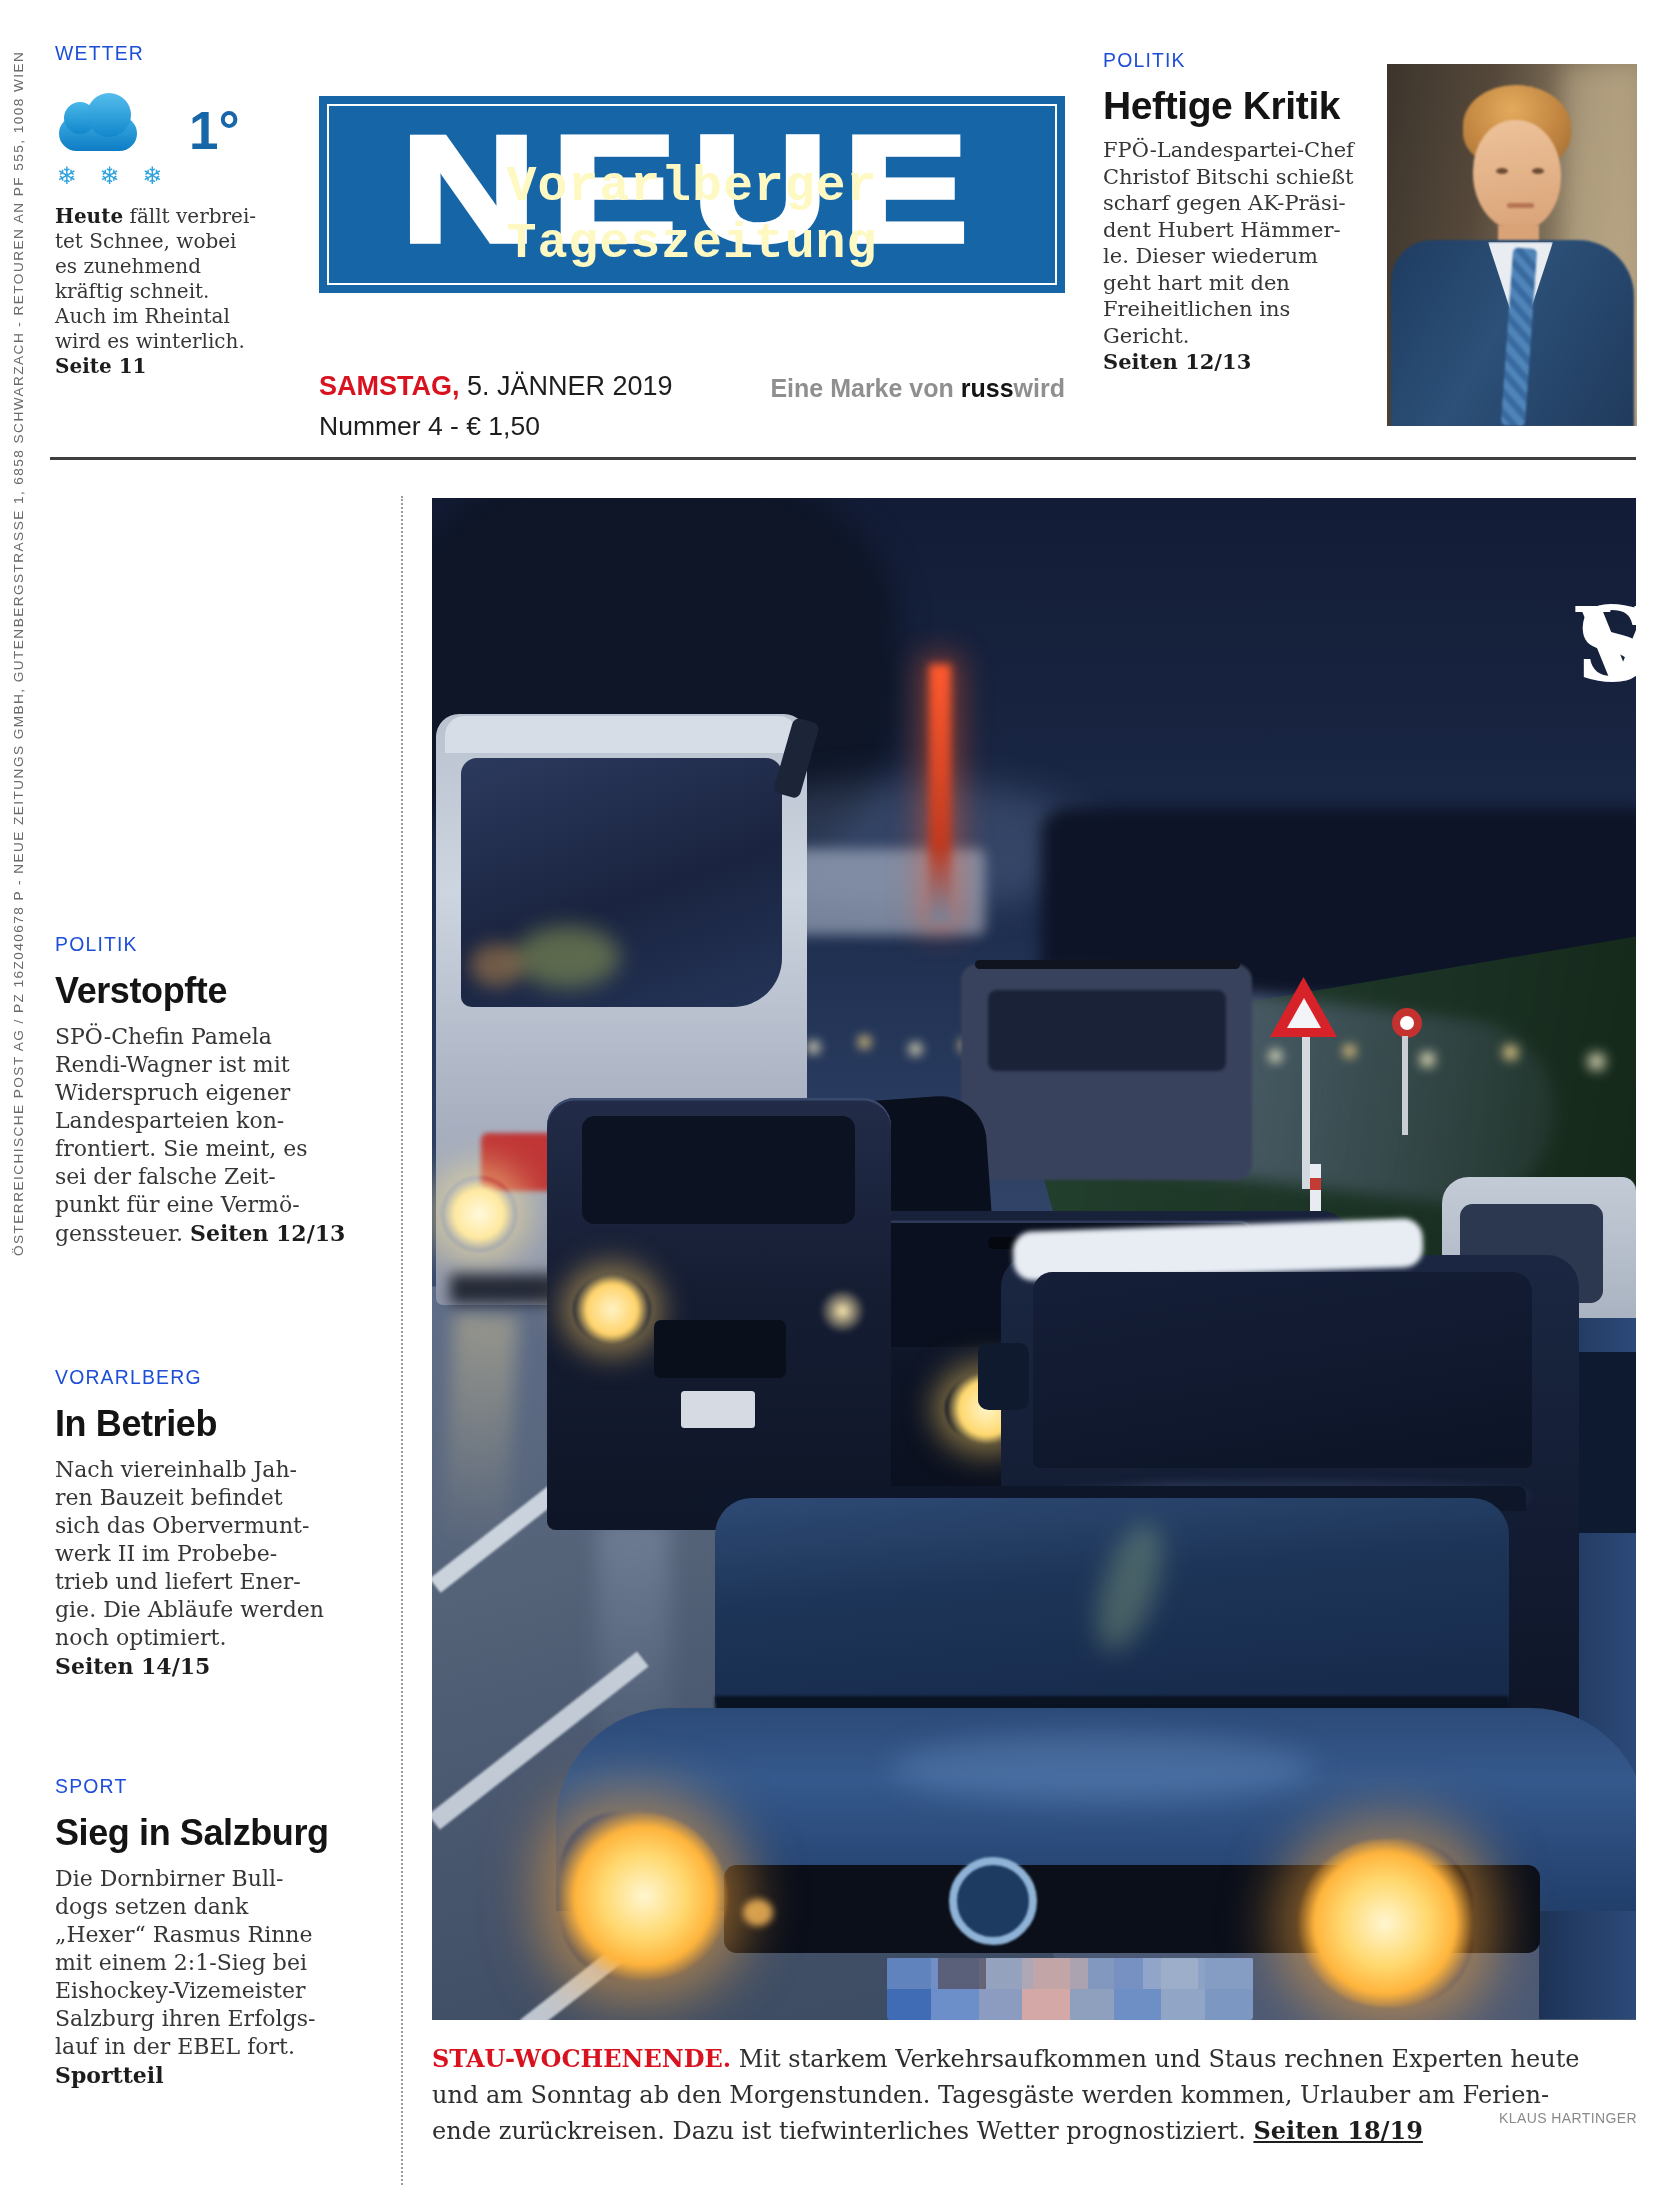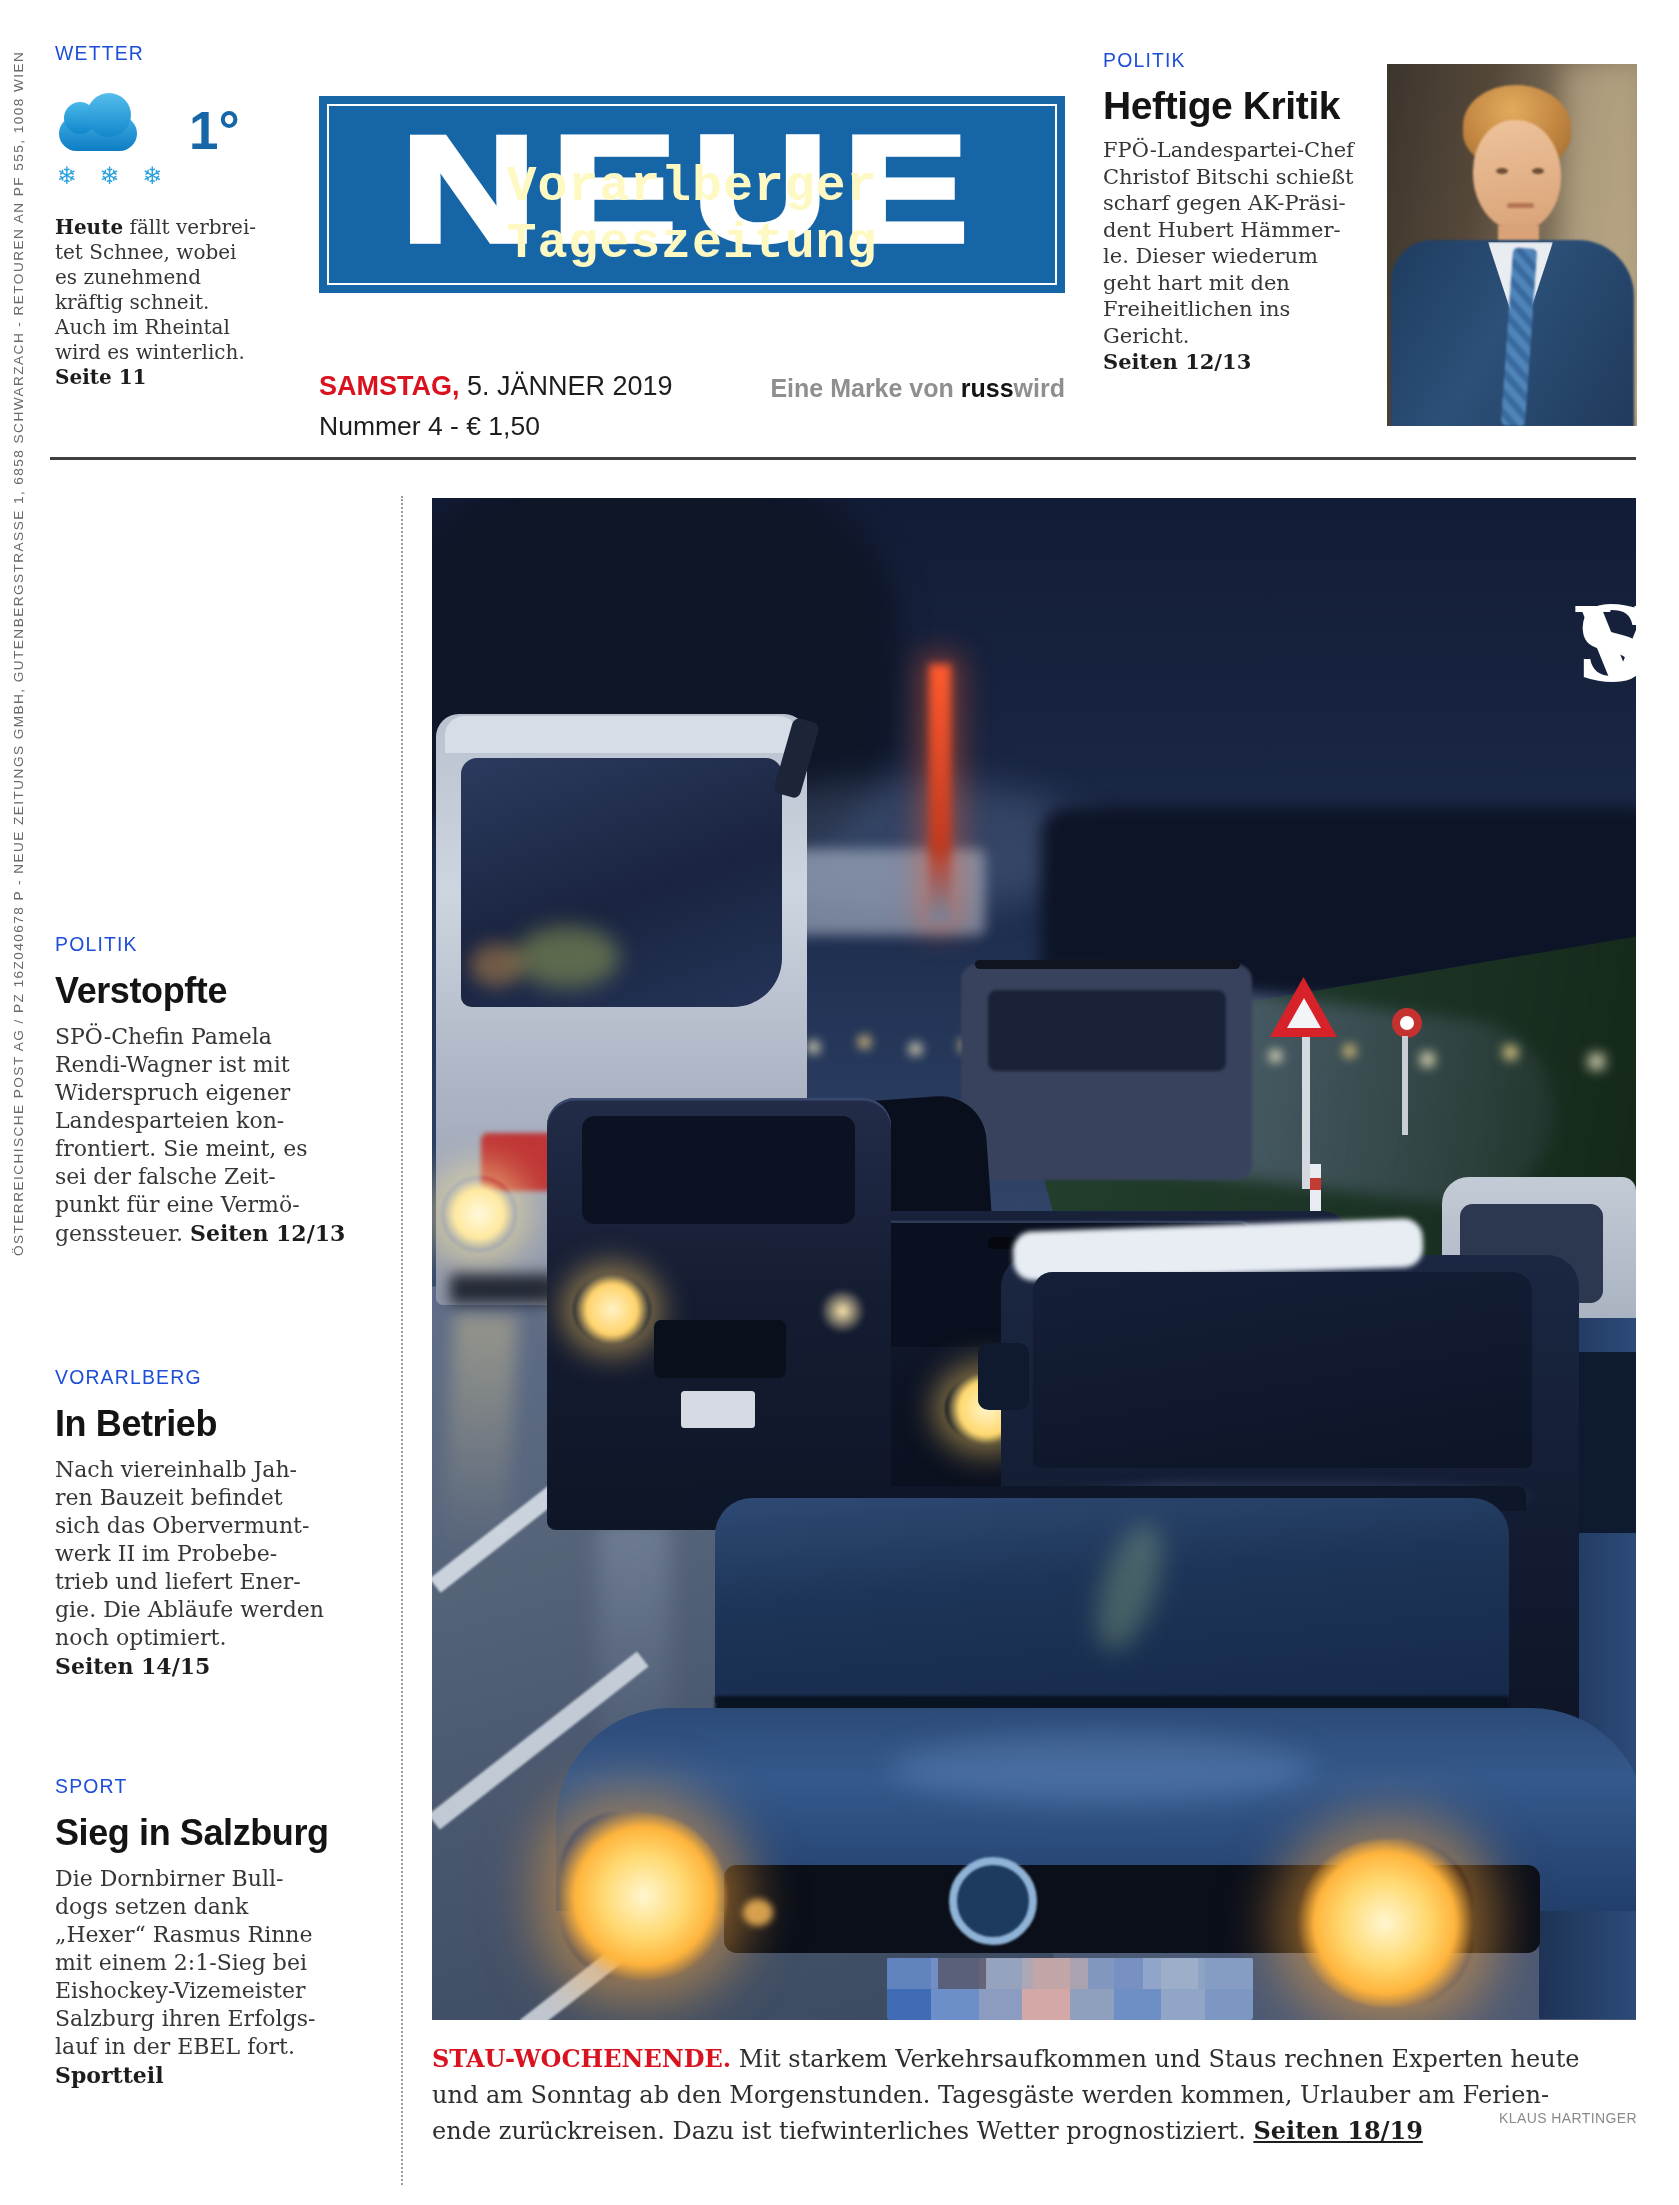--- a/index.html
+++ b/index.html
@@ -21,21 +21,21 @@
   .weather { position:absolute; left:55px; top:42px; width:318px; }
   .w-iconrow { position:relative; height:124px; margin-top:12.4px; }
   .cloud { position:absolute; left:3.5px; top:39px; width:78px; height:35px; border-radius:19.4px;
     background:linear-gradient(180deg,#3fb0e4,#0d7cc4); }
   .cloud::before { content:""; position:absolute; left:5.3px; top:-14px; width:32px; height:32px; border-radius:50%;
     background:linear-gradient(180deg,#49b7e8,#1187cc); }
   .cloud::after { content:""; position:absolute; left:28px; top:-23px; width:44px; height:44px; border-radius:50%;
     background:linear-gradient(180deg,#55bdec,#1187cc); }
   .flakes { position:absolute; left:1.8px; top:85px; font-size:24px; color:#2ea2dd; letter-spacing:8px; }
   .temp { position:absolute; left:134px; top:23px; font-size:53px; font-weight:bold; color:#1666a8; }
-  .w-text { font-size:20px; line-height:25px; color:#363636; white-space:pre-line; margin-top:14px; }
+  .w-text { font-size:20px; line-height:25px; color:#363636; white-space:pre-line; margin-top:3px; }
   .w-text b, .pageref { color:#1d1d1d; font-weight:bold; }
 
   
   .logo-box { position:absolute; left:319px; top:96px; width:746px; height:197px; background:#1565a7; }
   .logo-box::before { content:""; position:absolute; inset:8px; border:2.6px solid #ffffff; pointer-events:none; }
   .logo-name { position:absolute; top:5.3px; left:0; right:0; text-align:center; line-height:176px;
     font-size:150px; font-weight:bold; color:#fff; }
   .logo-name .stretch { display:inline-block; transform:scaleX(1.25); letter-spacing:12.4px;
     -webkit-text-stroke:5.3px #ffffff; }
   .logo-sub { position:absolute; bottom:21px; left:0; right:0; text-align:center;

